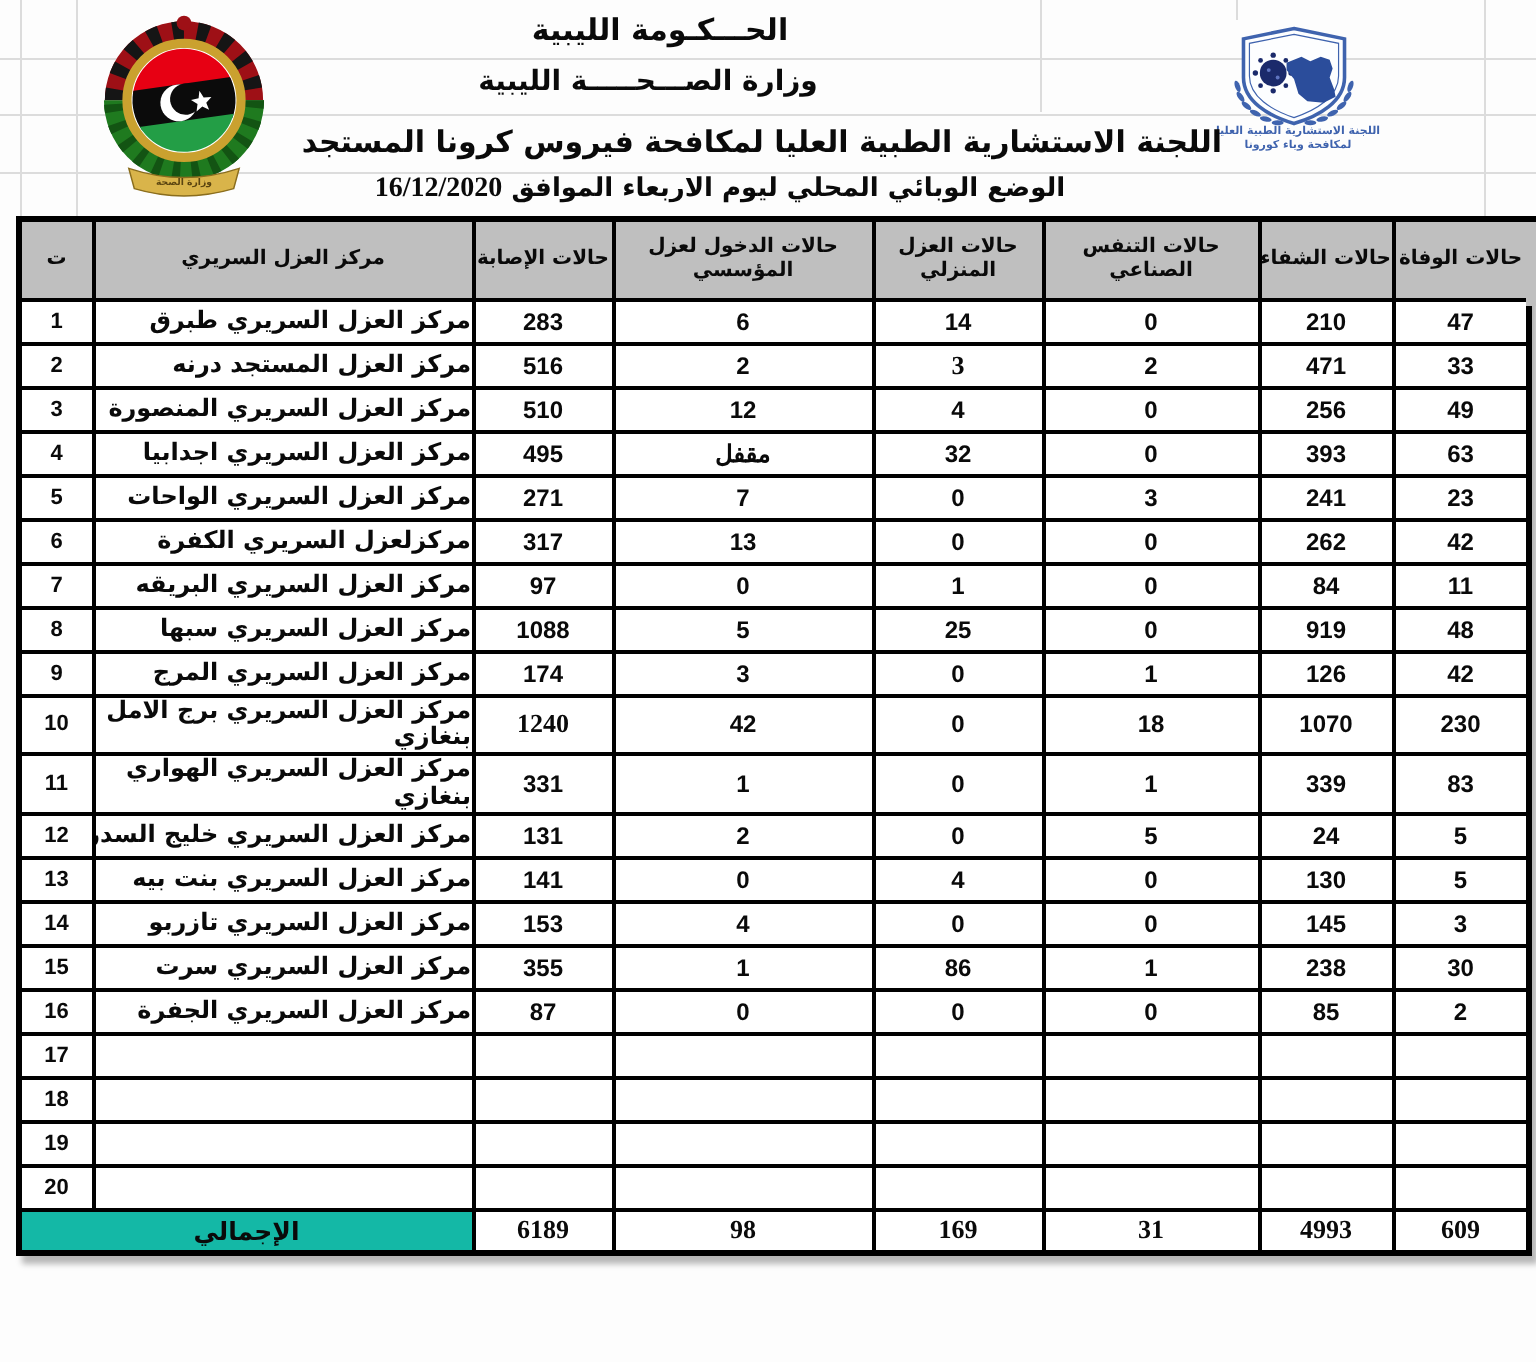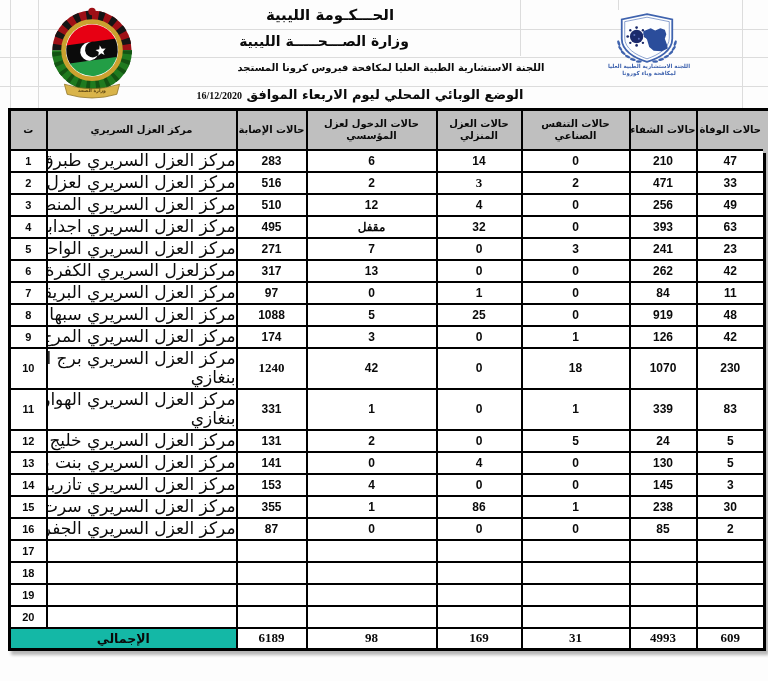--- a/index.html
+++ b/index.html
@@ -9,23 +9,23 @@
     font-family:"DejaVu Sans", sans-serif; color:#0a0a0a;
   }
   
   .hline { position:absolute; left:0; width:768px; height:1px; background:#dcdcdc; }
   .vline { position:absolute; top:0; width:1px; background:#dcdcdc; }
 
   
   .title { position:absolute; text-align:center; font-weight:bold; direction:rtl; white-space:nowrap; }
   #title1 { top:6px;  left:130px; width:400px; font-size:15px; }
   #title2 { top:33px; left:124px; width:400px; font-size:14px; }
-  #title3 { top:62px; left:171px; width:440px; font-size:10px; }
+  #title3 { top:62px; left:171px; width:440px; font-size:15px; }
   #title4 { top:87px; left:160px; width:400px; font-size:13px; }
-  .date-num { font-family:"Liberation Serif", serif; font-weight:bold; font-size:10px;text-align:right; }
+  .date-num { font-family:"Liberation Serif", serif; font-weight:bold; font-size:14px;text-align:right; }
 
   
   #left-logo  { position:absolute; left:46px;  top:5px; }
   #right-logo { position:absolute; left:597px; top:12px; }
   #right-logo-caption {
     position:absolute; left:599px; top:63px; width:100px;
     text-align:center; color:#3f63ae; font-weight:bold;
     font-size:5.5px; line-height:1.25; direction:rtl;
   }
 
@@ -36,21 +36,21 @@
     border:3px solid #000; box-shadow:3px 4px 3px rgba(0,0,0,.28);
   }
   #tbl th, #tbl td { border:2px solid #000; padding:0; overflow:hidden; }
   #tbl th {
     background:#bfbfbf; font-weight:bold; font-size:10px; line-height:1.2;
     height:40px; direction:rtl; text-align:center; vertical-align:middle;
   }
   #tbl th.nowrap { white-space:nowrap; overflow:visible;text-align:center; }
   #tbl td { height:22px; vertical-align:middle; }
   td.c-num  { text-align:center; font-weight:bold; font-size:11px; font-family:"Liberation Sans", sans-serif; }
-  td.c-name { text-align:right; direction:rtl; font-weight:normal; font-size:17px; line-height:1.15; padding-right:2px; white-space:nowrap; }
+  td.c-name { text-align:right; direction:rtl; font-weight:bold; font-size:12px; line-height:1.15; padding-right:2px; white-space:nowrap; }
   td.c-val  { text-align:center; font-weight:bold; font-size:12px; font-family:"Liberation Sans", sans-serif; }
   td.serif  { font-family:"Liberation Serif", serif; font-size:13px; }
   tr.tall td { height:42px; }
   tr.empty td { height:19px; }
   tr.total td { height:25px;text-align:center; }
   tr.total td.c-label { background:#14b8a6; text-align:center; direction:rtl; font-weight:bold; font-size:12.5px; }
   tr.total td.c-val { font-family:"Liberation Serif", serif; font-size:13px; }
   
   #header-spill { position:absolute; left:763px; top:108px; width:5px; height:45px;
                   background:#bfbfbf; border-top:3px solid #000; }
@@ -174,21 +174,21 @@
         <td class="c-name">مركز العزل السريري طبرق</td>
         <td class="c-val">283</td>
         <td class="c-val">6</td>
         <td class="c-val">14</td>
         <td class="c-val">0</td>
         <td class="c-val">210</td>
         <td class="c-val">47</td>
       </tr>
       <tr class="norm">
         <td class="c-num">2</td>
-        <td class="c-name">مركز العزل السريري لعزل</td>
+        <td class="c-name">مركز العزل المستجد درنه</td>
         <td class="c-val">516</td>
         <td class="c-val">2</td>
         <td class="c-val serif">3</td>
         <td class="c-val">2</td>
         <td class="c-val">471</td>
         <td class="c-val">33</td>
       </tr>
       <tr class="norm">
         <td class="c-num">3</td>
         <td class="c-name">مركز العزل السريري المنصورة</td>

